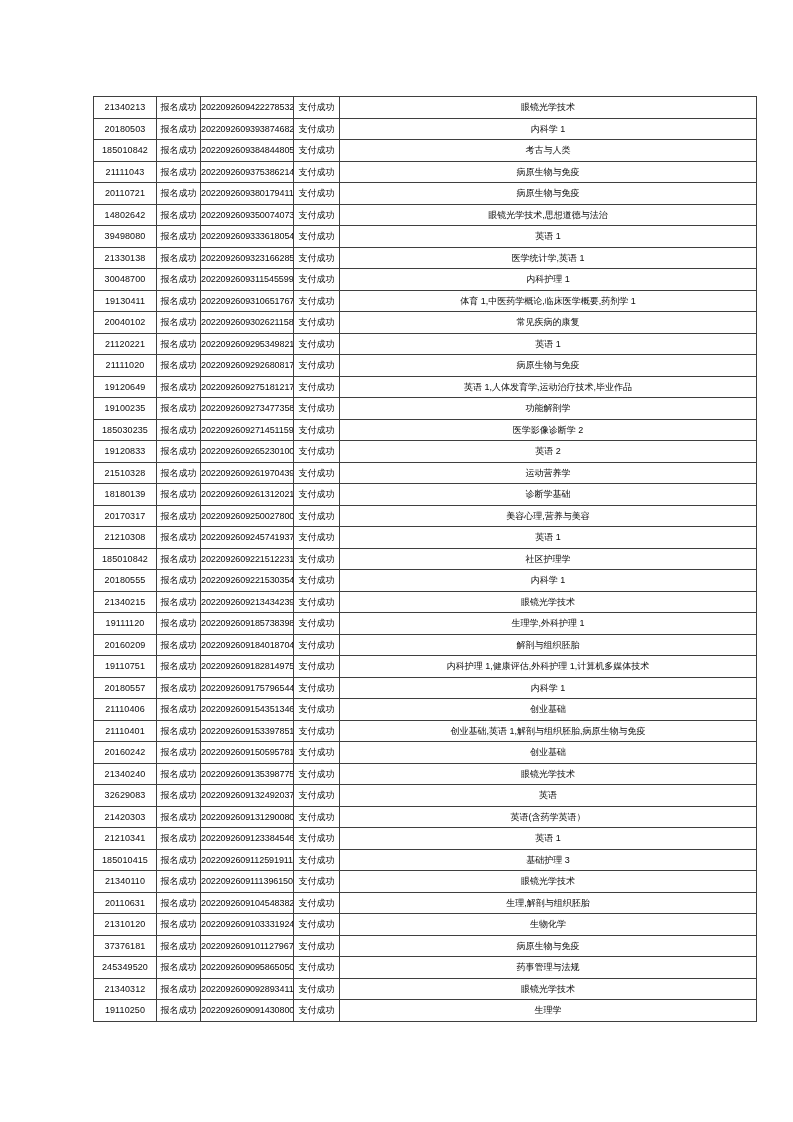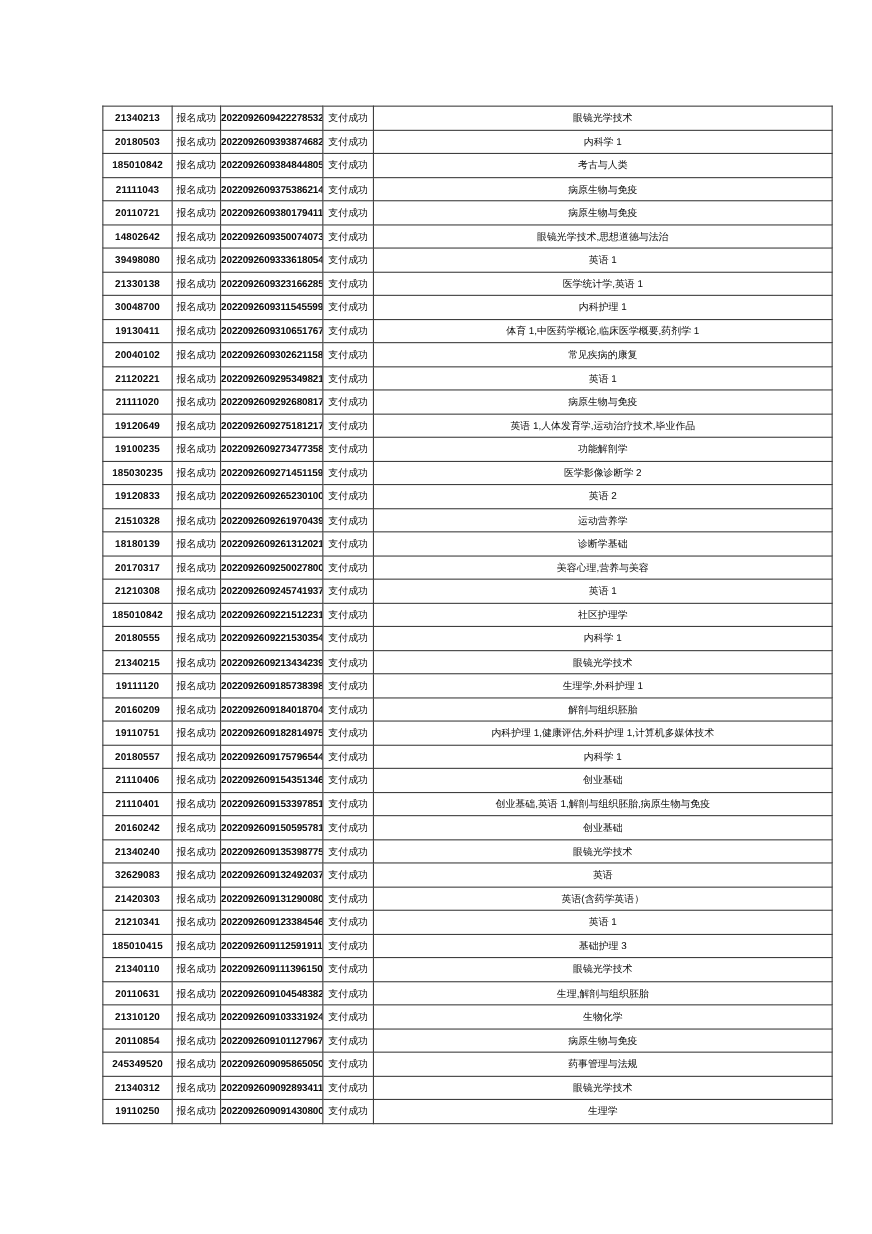--- a/index.html
+++ b/index.html
@@ -28,30 +28,30 @@
     font-size: 9px;
     line-height: 10px;
     color: #0a0a0a;
     vertical-align: middle;
     padding: 0;
     white-space: nowrap;
     overflow: hidden;
   }
   td.c-id {
     text-align: center;
-    font-weight: bold;
+    font-weight: normal;
     letter-spacing: 0.1px;
   }
   td.c-reg, td.c-pay {
     text-align: center;
     font-weight: normal;
   }
   td.c-order {
     text-align: center;
-    font-weight: bold;
+    font-weight: normal;
     letter-spacing: -0.1px;
     margin-top: 30px;
   }
   td.c-courses {
     text-align: center;
     padding-left: 8px;
     font-weight: normal;
   }
 </style>
 </head>
@@ -333,21 +333,21 @@
         <td class="c-courses">生理,解剖与组织胚胎</td>
       </tr>
       <tr>
         <td class="c-id">21310120</td>
         <td class="c-reg">报名成功</td>
         <td class="c-order">2022092609103331924</td>
         <td class="c-pay">支付成功</td>
         <td class="c-courses">生物化学</td>
       </tr>
       <tr>
-        <td class="c-id">20110854</td>
+        <td class="c-id">37376181</td>
         <td class="c-reg">报名成功</td>
         <td class="c-order">2022092609101127967</td>
         <td class="c-pay">支付成功</td>
         <td class="c-courses">病原生物与免疫</td>
       </tr>
       <tr>
         <td class="c-id">245349520</td>
         <td class="c-reg">报名成功</td>
         <td class="c-order">2022092609095865050</td>
         <td class="c-pay">支付成功</td>

